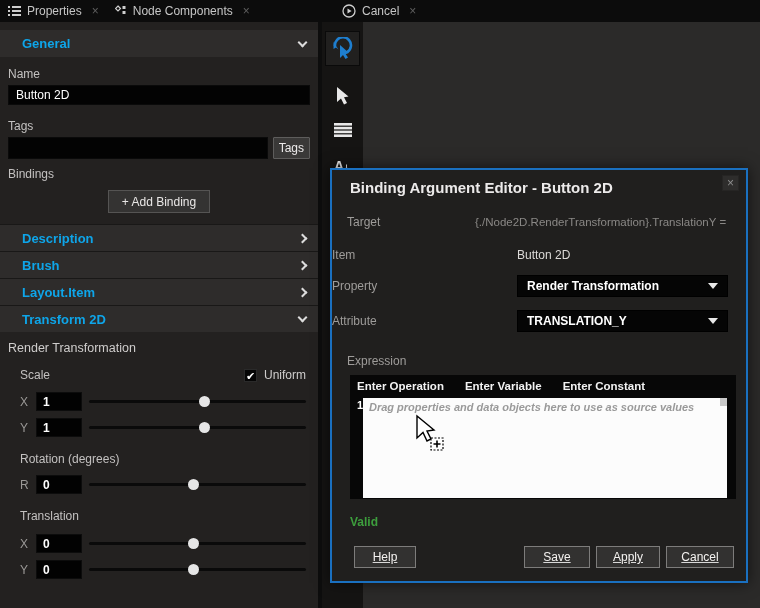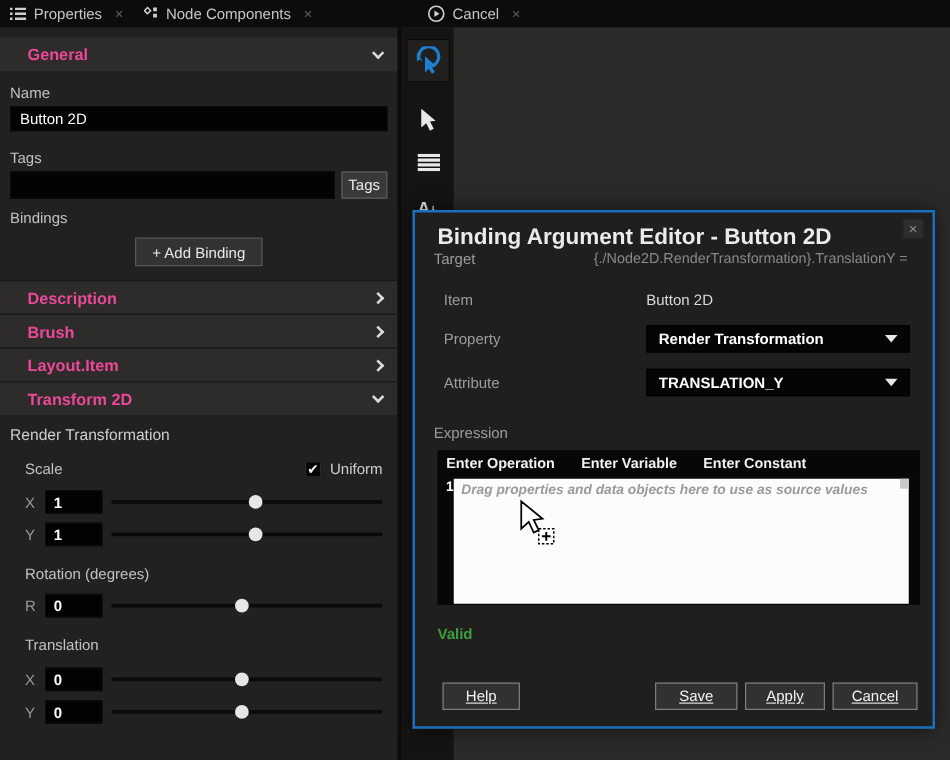--- a/index.html
+++ b/index.html
@@ -15,21 +15,21 @@
 
   
   .tabbar { position:absolute; top:0; left:0; width:760px; height:22px; background:#0c0c0c; display:flex; align-items:center; }
   .tab { display:flex; align-items:center; gap:6px; height:22px; padding:0 8px; color:#c6c6c6; cursor:default; }
   .tab .ticon { display:flex; align-items:center; }
   .tab .x { color:#5f5f5f; font-size:12px; margin-left:4px; }
   .tab-preview { margin-left:12px; }
 
   
   .left-panel { position:absolute; top:22px; left:0; width:318px; height:586px; background:#232120; overflow:hidden; }
-  .sec-bar { height:27px; background:#2e2c2b; border-top:1px solid #191817; display:flex; align-items:center; padding:0 12px 0 22px; color:#ec4899; font-weight:bold; font-size:13px; }
+  .sec-bar { height:27px; background:#2e2c2b; border-top:1px solid #191817; display:flex; align-items:center; padding:0 12px 0 22px; color:#0ea5e9; font-weight:bold; font-size:13px; }
   .sec-bar .spacer { flex:1; }
   .chev { width:7px; height:7px; border-right:2px solid #dcdcdc; border-bottom:2px solid #dcdcdc; display:inline-block; }
   .chev.right { transform:rotate(-45deg); }
   .chev.down  { transform:rotate(45deg); margin-top:-3px; }
   .flabel { color:#c3c1c0; margin:10px 8px 4px 8px; }
   .tinput { display:block; width:302px; margin:0 8px; height:20px; background:#030303; border:1px solid #0a0a0a; color:#fff; font-size:12px; padding:0 7px; font-family:"Liberation Sans",sans-serif; }
   .tags-row { display:flex; margin:0 8px; gap:5px; }
   .tags-row .tinput { flex:1; width:auto; margin:0; height:22px; }
   .small-btn { min-width:30px; height:22px; background:#3a3938; border:1px solid #5e5d5c; color:#eceaea; font-size:12px; padding:0 5px; border-radius:1px; font-family:"Liberation Sans",sans-serif; }
   .add-binding { display:block; margin:9px auto 11px auto; height:23px; background:#343332; border:1px solid #555453; color:#e9e7e6; font-size:12px; padding:0 13px; font-family:"Liberation Sans",sans-serif; }
@@ -48,25 +48,25 @@
 
   
   .preview { position:absolute; top:22px; left:322px; width:438px; height:586px; background:#2b2a29; }
   .pv-toolbar { position:absolute; top:0; left:0; width:41px; height:586px; background:#151413; }
   .tool { position:absolute; left:3px; width:35px; height:35px; display:flex; align-items:center; justify-content:center; }
   .tool.active { background:#21201f; border:1px solid #0a0a0a; }
 
   
   .modal { position:absolute; left:330px; top:168px; width:418px; height:415px; background:#201f1e; border:2px solid #1a70c0; box-shadow:0 0 14px rgba(0,0,0,0.6); }
   .m-title-row { position:relative; height:30px; }
-  .m-title { position:absolute; left:18px; top:9px; font-weight:bold; font-size:18px; color:#eceaea; }
+  .m-title { position:absolute; left:18px; top:9px; font-weight:bold; font-size:15px; color:#eceaea; }
   .m-close { position:absolute; right:7px; top:5px; width:17px; height:16px; background:#2e2d2c; color:#8d8d8d; font-size:12px; line-height:15px; text-align:center; border:1px solid #262524; }
   .m-row { display:flex; align-items:center; }
-  .m-row .lbl { width:185px; padding-left:23px; color:#9e9c9a; font-size:12px; flex:none; }
-  .m-row.target { }
+  .m-row .lbl { width:185px; color:#9e9c9a; font-size:12px; flex:none; }
+  .m-row.target { margin-top:15px; }
   .m-row.target .lbl { width:143px; padding-left:15px; }
   .m-row.target .tval { flex:1; color:#8a8886; font-size:11.5px; white-space:nowrap; }
   .m-row.item { margin-top:19px; }
   .m-row.item .ival { color:#dcdad8; font-size:12px; }
   .m-row.dd { margin-top:13px; }
   .dropdown { width:211px; height:22px; background:#050505; border:1px solid #000; display:flex; align-items:center; padding:0 9px; color:#fff; font-weight:bold; font-size:12px; }
   .dropdown .dlabel { flex:1; white-space:nowrap; overflow:hidden; }
   .dd-arrow { width:0; height:0; border-left:5px solid transparent; border-right:5px solid transparent; border-top:6px solid #e8e8e8; }
   .expr-label { margin:22px 0 0 15px; color:#9e9c9a; }
   .expr { margin:7px 10px 0 18px; }

